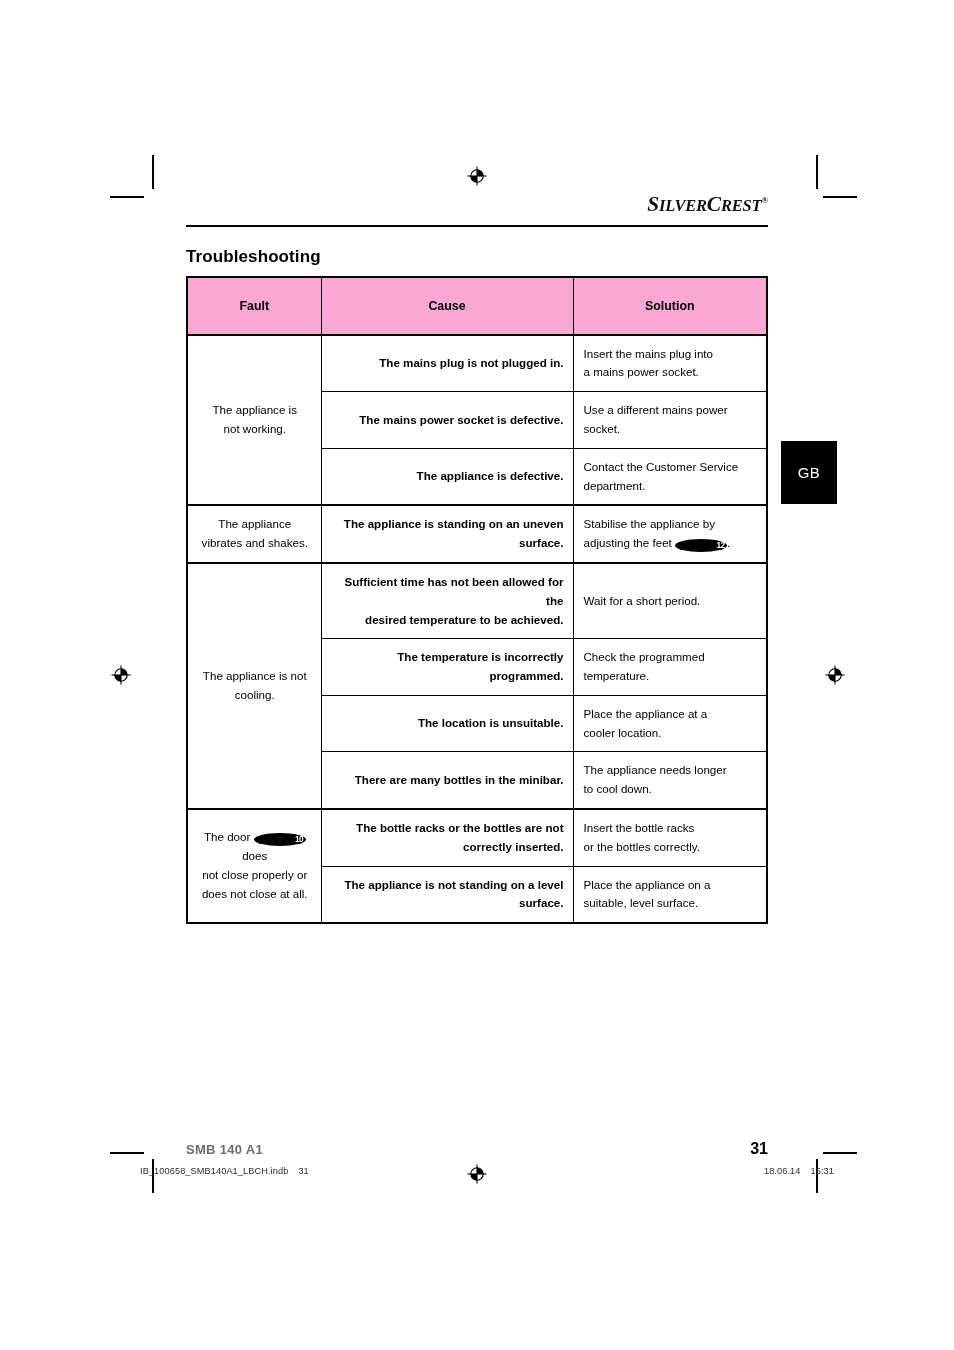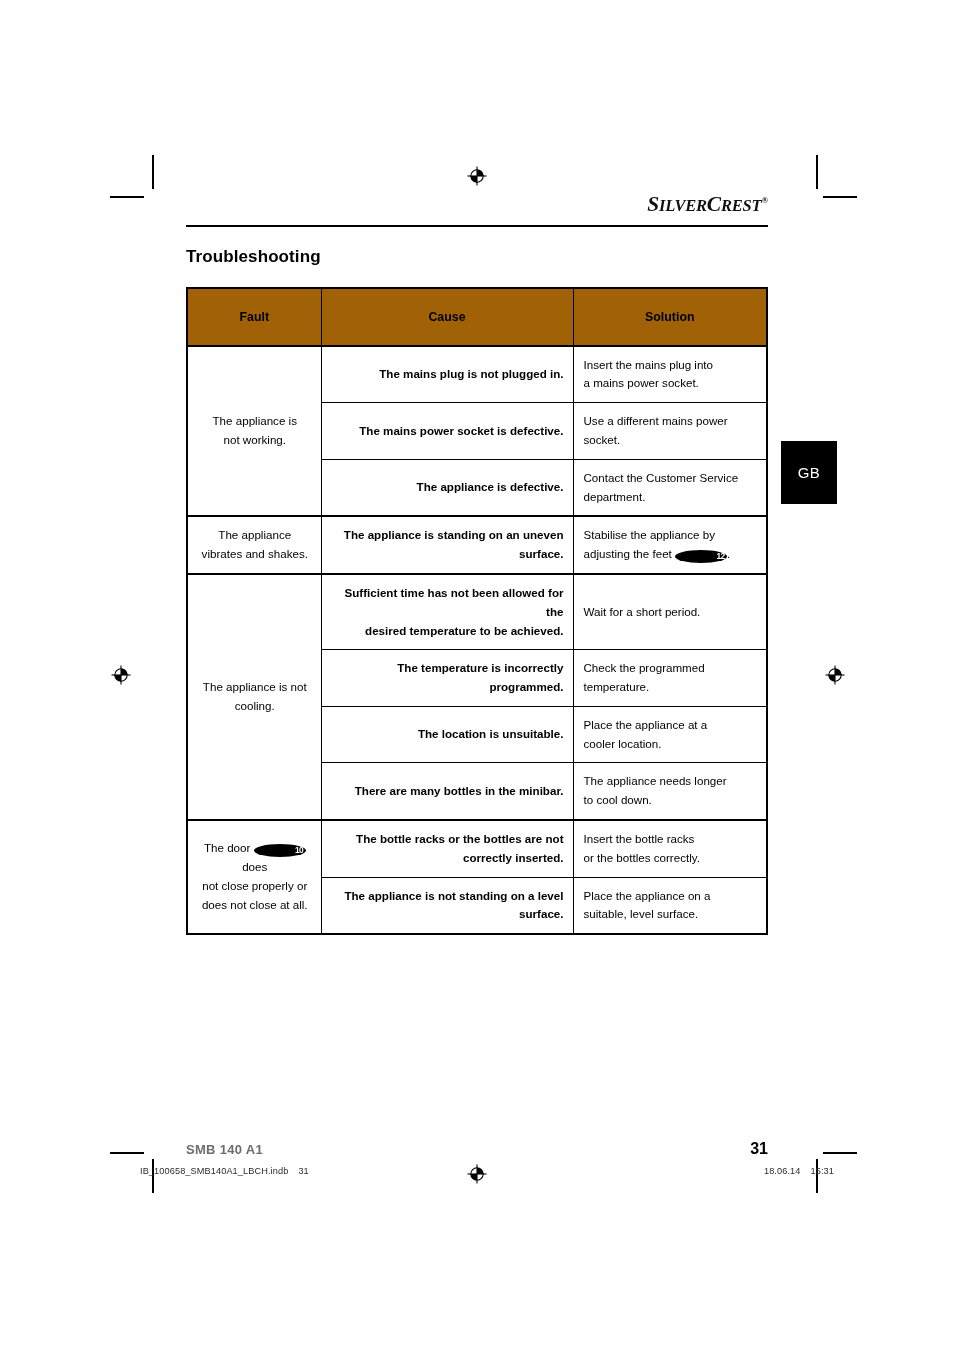--- a/index.html
+++ b/index.html
@@ -61,21 +61,21 @@
 
   .rule {
     height: 1.7px;
     background: #000;
     margin-top: 3px;
   }
 
   h1.section-title {
     font-size: 17px;
     font-weight: bold;
-    margin: 20px 0 20px 0;
+    margin: 20px 0 9px 0;
     letter-spacing: 0.1px;
   }
 
   
   table.ts {
     border-collapse: collapse;
     width: 582px;
     table-layout: fixed;
     border: 2.2px solid #000;
   }
@@ -85,21 +85,21 @@
 
   table.ts th,
   table.ts td {
     border: 1.4px solid #000;
     vertical-align: middle;
     font-size: 11.6px;
     line-height: 1.62;
     padding: 9px 9px 9px 10px;
   }
   table.ts thead th {
-    background: #a16207;
+    background: #f9a8d4;
     text-align: center;
     font-weight: bold;
     font-size: 12.4px;
     height: 48px;
     padding: 4px 18px;
     border-bottom-width: 2.2px;
   }
   td.fault {
     text-align: center;
     padding: 6px 8px;

